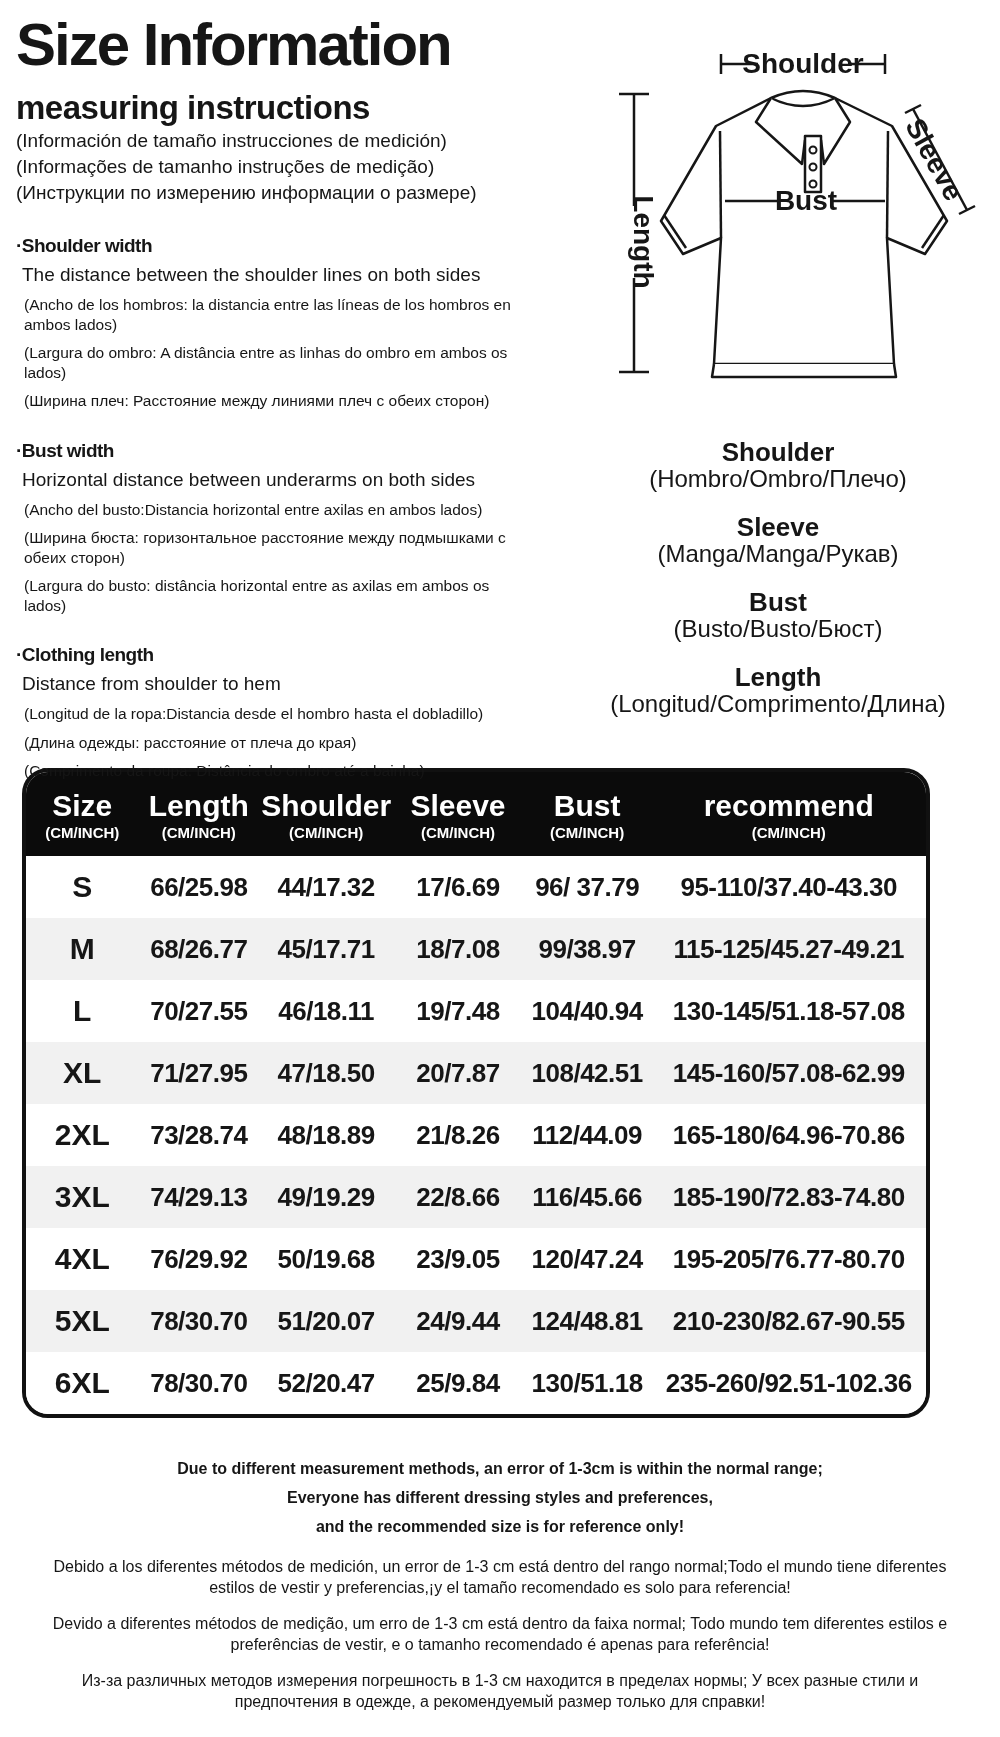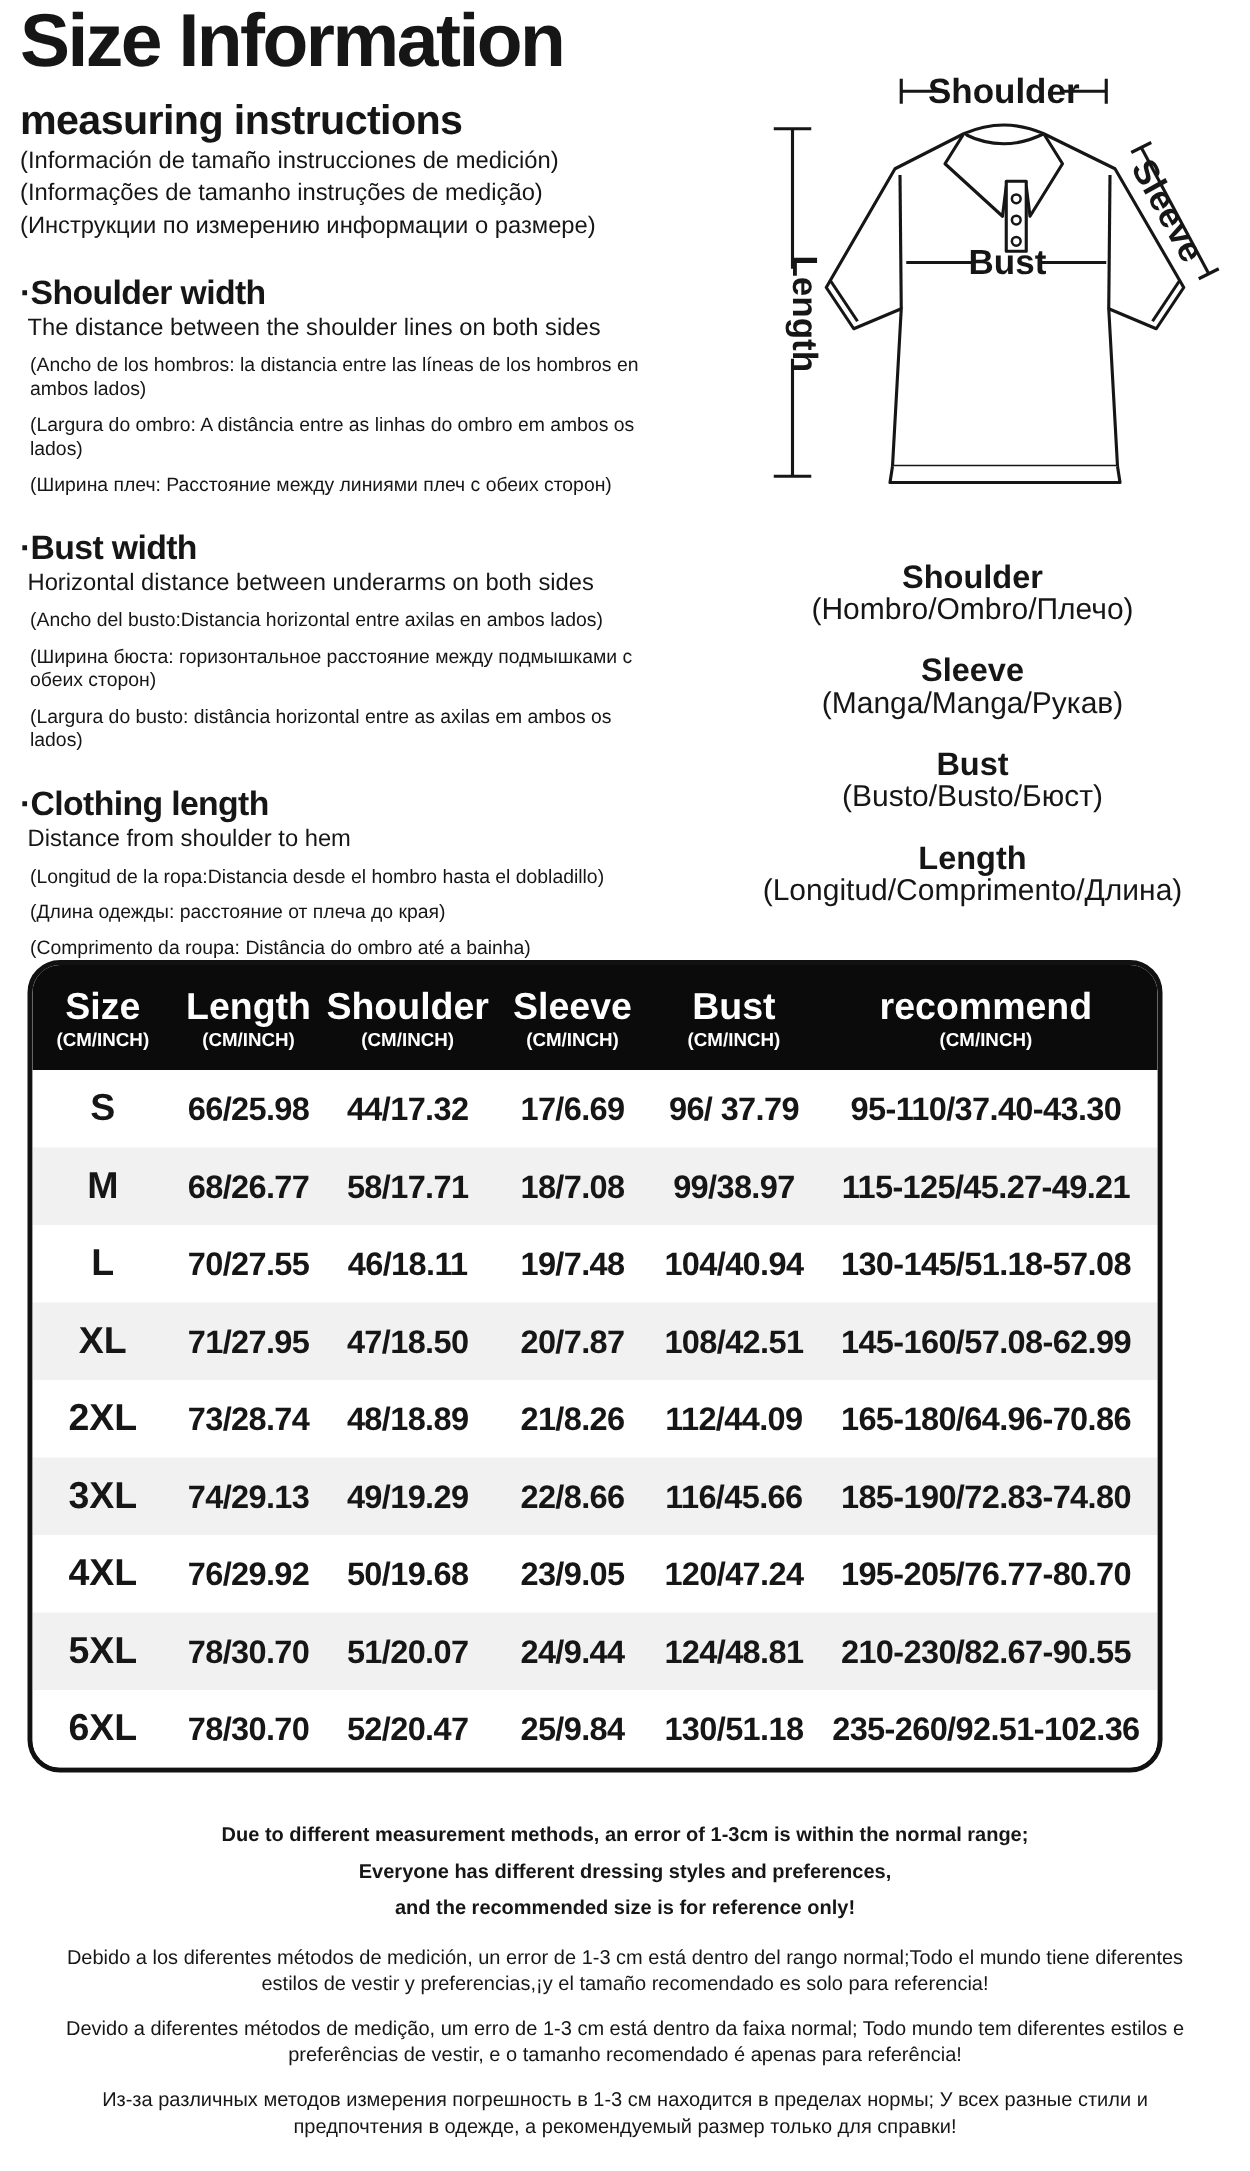--- a/index.html
+++ b/index.html
@@ -1,27 +1,27 @@
 <!DOCTYPE html>
 <html><head>
 <meta charset="utf-8">
 <style>
   * { margin:0; padding:0; box-sizing:border-box; }
   html,body { background:#ffffff; }
   body { width:1000px; height:1737px; color:#161616; font-family:"Liberation Sans",sans-serif; overflow:hidden; }
   .page { width:1000px; height:1737px; position:relative; background:#fff; }
 
   
-  .top { display:flex; padding:14px 0 0 16px; height:756px;align-items:center; }
+  .top { display:flex; padding:14px 0 0 16px; height:756px; }
   .left-col { width:540px; flex:none; }
   h1 { font-size:60px; line-height:62px; font-weight:bold; letter-spacing:-2px; }
   h2 { font-size:33px; line-height:40px; font-weight:bold; letter-spacing:-0.5px; margin-top:12px; }
   .top-trans-line { font-size:19px; line-height:26px; }
   .msection { margin-top:24px; }
-  .msection-title { font-size:27px; line-height:32px; font-weight:bold; letter-spacing:-0.5px; }
+  .msection-title { font-size:19px; line-height:32px; font-weight:bold; letter-spacing:-0.5px; }
   .msection-desc { font-size:19px; line-height:23px; margin:1px 0 2px 6px; }
   .msection-small { font-size:15.5px; line-height:19.5px; margin:9px 0 0 8px; max-width:500px; }
 
   .right-col { flex:1; }
   svg.diagram { width:444px; height:420px; display:block; }
   svg text { font-family:"Liberation Sans",sans-serif; font-size:28px; font-weight:600; fill:#161616; }
   .ann line { stroke:#161616; stroke-width:2.5; }
   .shirt path, .shirt rect { stroke:#161616; stroke-width:2.5; fill:#ffffff; stroke-linejoin:round; }
   .shirt line { stroke:#161616; stroke-width:2.5; fill:none; }
   .shirt circle { fill:none; stroke:#161616; stroke-width:2; }
@@ -188,21 +188,21 @@
           <div class="td td-size">S</div>
           <div class="td">66/25.98</div>
           <div class="td">44/17.32</div>
           <div class="td">17/6.69</div>
           <div class="td">96/ 37.79</div>
           <div class="td">95-110/37.40-43.30</div>
         </div>
         <div class="trow alt">
           <div class="td td-size">M</div>
           <div class="td">68/26.77</div>
-          <div class="td">58/17.71</div>
+          <div class="td">45/17.71</div>
           <div class="td">18/7.08</div>
           <div class="td">99/38.97</div>
           <div class="td">115-125/45.27-49.21</div>
         </div>
         <div class="trow">
           <div class="td td-size">L</div>
           <div class="td">70/27.55</div>
           <div class="td">46/18.11</div>
           <div class="td">19/7.48</div>
           <div class="td">104/40.94</div>

